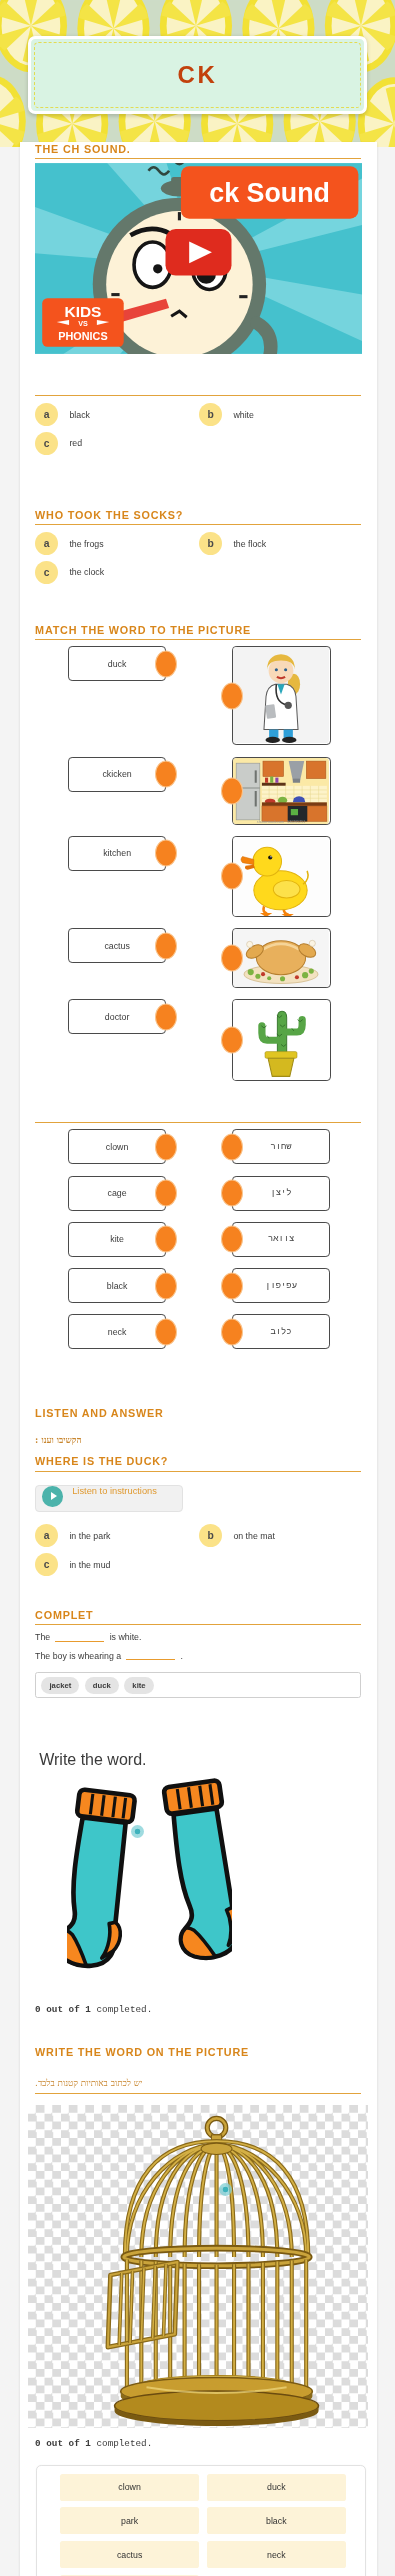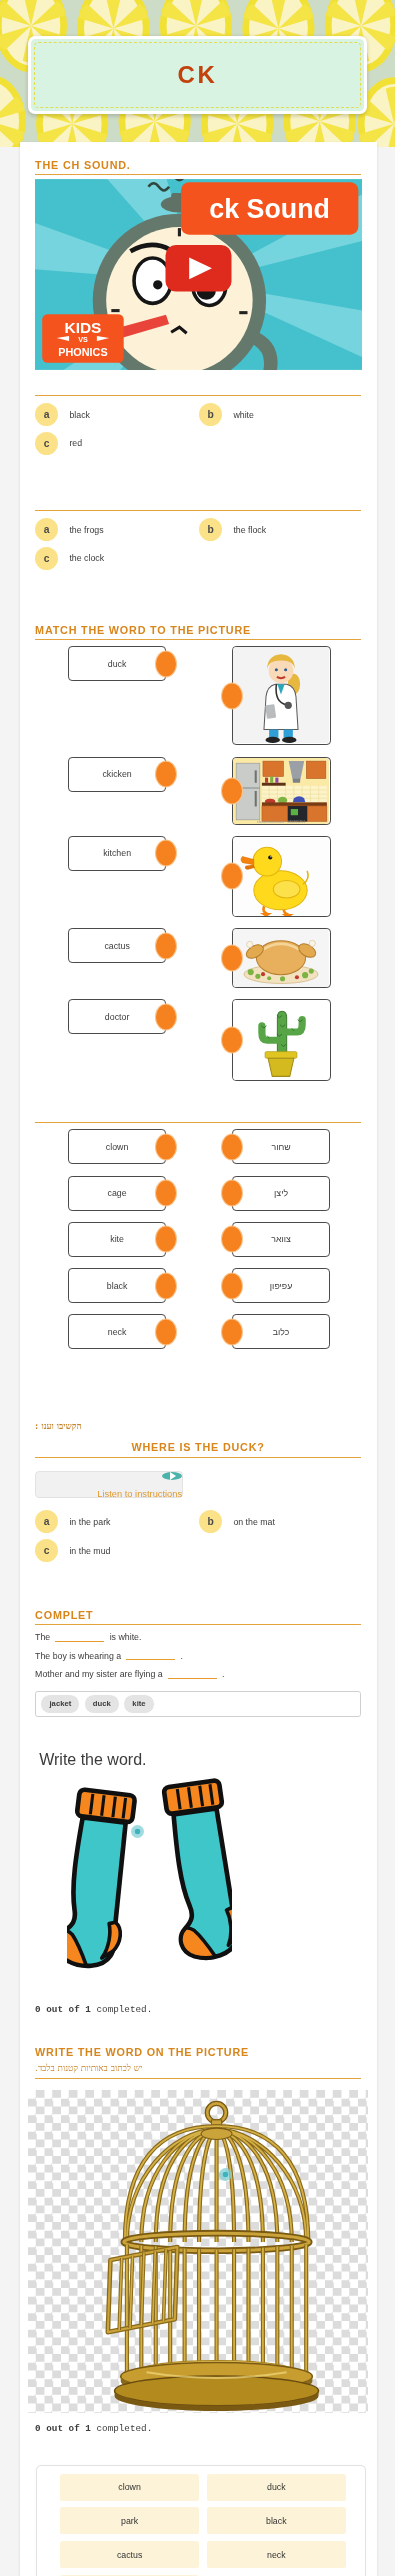--- a/index.html
+++ b/index.html
@@ -34,25 +34,25 @@
   .mrow{display:flex;align-items:flex-start;margin-bottom:11.3px;}
   .wcard{position:relative;margin-left:33px;width:96px;height:33px;border:0.5px solid #4a4a4a;border-radius:4.1px;
     background:#fff;display:flex;align-items:center;justify-content:center;font-size:8.8px;color:#3b3b3b;}
   .pcard{position:relative;margin-left:66px;width:97px;border:0.5px solid #4a4a4a;border-radius:4.1px;background:#fff;}
   .pcard svg{display:block;border-radius:3.6px;}
   .dot{position:absolute;top:50%;transform:translateY(-50%);width:22px;height:27px;border-radius:50%;
     background:#f6821f;border:1px solid #f9c690;box-sizing:border-box;cursor:pointer;}
   .dot.r{right:-12px;} .dot.l{left:-12px;}
   .tcard{position:relative;margin-left:66px;width:96px;height:33px;border:0.5px solid #4a4a4a;border-radius:4.1px;
     background:#fff;display:flex;align-items:center;justify-content:center;font-size:8.8px;color:#3b3b3b;
-    font-family:Liberation Sans, sans-serif;}
+    font-family:Liberation Mono, monospace;}
 
   
   .listen-btn{margin-top:13.4px;width:148px;height:27px;background:#f1f1f1;border:0.5px solid #e2e2e2;border-radius:4.1px;
-    display:flex;align-items:flex-end;gap:9.3px;padding-left:6.2px;box-sizing:border-box;cursor:pointer;flex-direction:column;}
+    display:flex;align-items:flex-start;gap:9.3px;padding-left:6.2px;box-sizing:border-box;cursor:pointer;}
   .playc{width:20.6px;height:20.6px;border-radius:50%;background:#4cb3ab;display:flex;align-items:center;justify-content:center;}
   .playc .tri{width:0;height:0;border-left:6.7px solid #fff;border-top:4.1px solid transparent;border-bottom:4.1px solid transparent;margin-left:2.1px;}
   .listen-btn .lt{color:#e09a31;font-size:9.3px;}
 
   
   .sentence{font-size:8.8px;color:#3b3b3b;line-height:14.4px;margin:0 0 4.1px 0;}
   .blank{display:inline-block;width:49px;border-bottom:1px solid #e89b2e;height:9.3px;margin:0 5.2px;vertical-align:-1.5px;cursor:text;}
   .bank{margin-top:9.3px;height:24px;border:0.5px solid #cfcfcf;border-radius:2.6px;display:flex;align-items:center;gap:5.2px;
     padding-left:5.2px;background:#fff;}
   .pill{background:#e4e4e4;border-radius:8.8px;height:17.5px;display:flex;align-items:center;padding:0 8.2px;
@@ -113,21 +113,21 @@
         <use href="#lem" x="620" y="235"></use>
         <use href="#lem" x="764" y="240"></use>
     </svg>
     <div class="title-box">
       <span class="ck">CK</span>
     </div>
   </div>
 
   <div class="sheet">
 
-    <div class="sec" style="top:16px;">
+    <div class="sec" style="top:0;">
       <h2 class="qh">THE CH SOUND.</h2>
       <div class="rule"></div>
       <div class="video">
         <svg viewBox="0 0 634 370" width="327" height="191">
           <rect width="634" height="370" fill="#45c1cd"></rect>
           <g fill="#7ed8e0" opacity="0.85">
             <path d="M317,200 L634,30 L634,120 Z"></path>
             <path d="M317,200 L634,255 L634,345 Z"></path>
             <path d="M317,200 L140,0 L255,0 Z"></path>
             <path d="M317,200 L0,85 L0,175 Z"></path>
@@ -190,20 +190,21 @@
           <span class="lbl">white</span>
         </div>
         <div class="opt">
           <span class="badge">c</span>
           <span class="lbl">red</span>
         </div>
       </div>
     </div>
 
     <div class="sec" style="top:366px;">
+      <h2 class="qh">WHO TOOK THE SOCKS?</h2>
       <div class="rule"></div>
       <div class="opts">
         <div class="opt">
           <span class="badge">a</span>
           <span class="lbl">the frogs</span>
         </div>
         <div class="opt">
           <span class="badge">b</span>
           <span class="lbl">the flock</span>
         </div>
@@ -423,22 +424,23 @@
           </div>
           <div class="tcard">
             <span class="dot l"></span>
             <span dir="rtl">כלוב</span>
           </div>
         </div>
       </div>
     </div>
 
     <div class="sec" style="top:1264px;">
+      <h2 class="qh">LISTEN AND ANSWER</h2>
       <div class="he" dir="rtl" style="margin-top:15px;font-weight:bold;">הקשיבו וענו :</div>
-      <h2 class="qh" style="margin-top:8.2px;text-align:center;">WHERE IS THE DUCK?</h2>
+      <h2 class="qh" style="margin-top:8.2px;">WHERE IS THE DUCK?</h2>
       <div class="rule"></div>
       <div class="listen-btn">
         <span class="playc">
             <span class="tri"></span>
           </span>
         <span class="lt">Listen to instructions</span>
       </div>
       <div class="opts" style="margin-top:12.4px;">
         <div class="opt">
           <span class="badge">a</span>
@@ -454,21 +456,20 @@
         </div>
       </div>
     </div>
 
     <div class="sec" style="top:1466px;">
       <h2 class="qh">COMPLET</h2>
       <div class="rule"></div>
       <div style="margin-top:5.2px;">
         <p class="sentence"><span>The</span><span class="blank"></span><span>is white.</span></p>
         <p class="sentence"><span>The boy is whearing a</span><span class="blank"></span><span>.</span></p>
-        <p class="sentence"><span>Mother and my sister are flying a</span><span class="blank"></span><span>.</span></p>
       </div>
       <div class="bank">
         <span class="pill">jacket</span>
         <span class="pill">duck</span>
         <span class="pill">kite</span>
       </div>
     </div>
 
     <div class="sec" style="top:1609px;">
       <div class="prompt" style="margin-left:4.1px;">Write the word.</div>
@@ -492,21 +493,21 @@
         </svg>
         <span class="marker" style="left:96px;top:49px;"></span>
       </div>
       <div class="progress" style="margin-top:6.7px;">
         <b>0 out of 1</b><span> completed.</span>
       </div>
     </div>
 
     <div class="sec" style="top:1903px;">
       <h2 class="qh">WRITE THE WORD ON THE PICTURE</h2>
-      <div class="he" dir="rtl" style="margin-top:4px;">יש לכתוב באותיות קטנות בלבד.</div>
+      <div class="he" dir="rtl" style="margin-top:19px;">יש לכתוב באותיות קטנות בלבד.</div>
       <div class="rule" style="margin-top:4.1px;"></div>
       <div class="cagefig">
         <svg viewBox="0 0 660 627" width="340" height="323">
           <circle cx="366" cy="44" r="18" fill="none" stroke="#7a5a12" stroke-width="10"></circle>
           <circle cx="366" cy="44" r="18" fill="none" stroke="#caa43b" stroke-width="5"></circle>
           <rect x="356" y="58" width="20" height="14" fill="#caa43b" stroke="#7a5a12" stroke-width="2"></rect>
           <g stroke="#8a6a1a" stroke-width="8" fill="none">
             <path d="M192,295 C192,170 279,80 366,76 M220,295 C220,160 290,82 366,76 M248,295 C248,150 300,84 366,76
                      M276,295 C276,140 320,86 366,76 M304,295 C304,130 340,80 366,76 M332,295 C332,120 356,80 366,76
                      M366,295 L366,76 M400,295 C400,120 378,80 366,76 M428,295 C428,130 392,80 366,76

